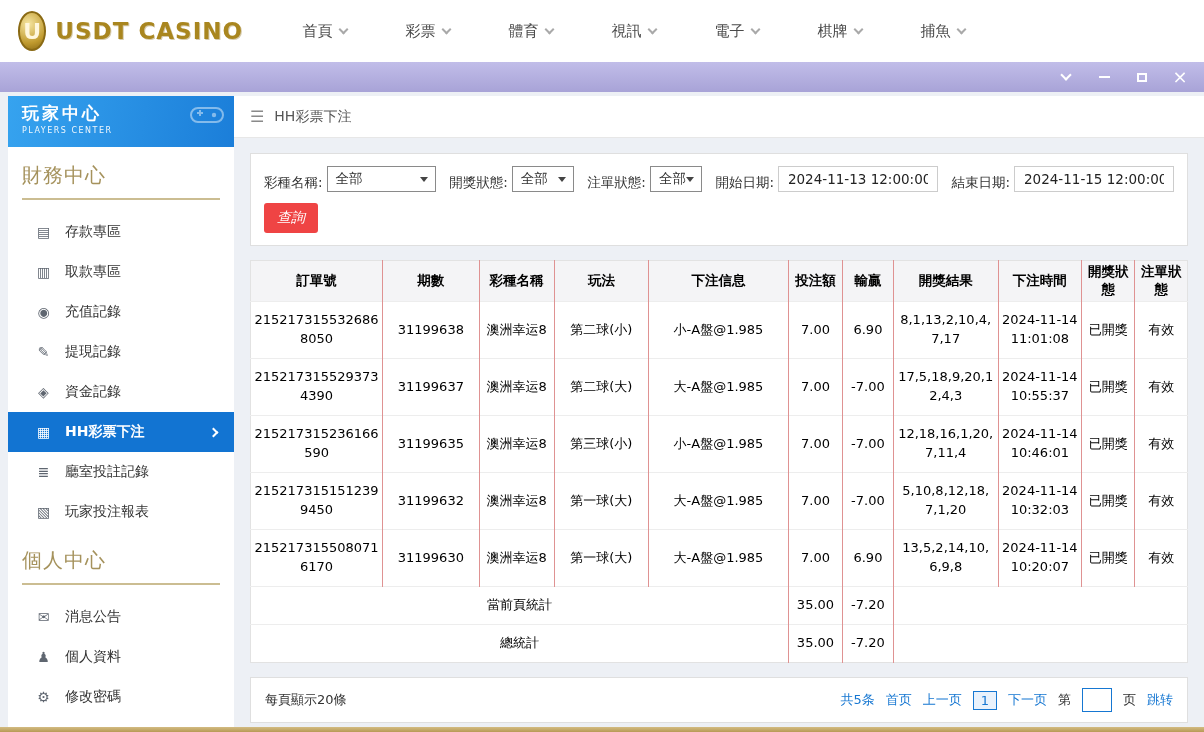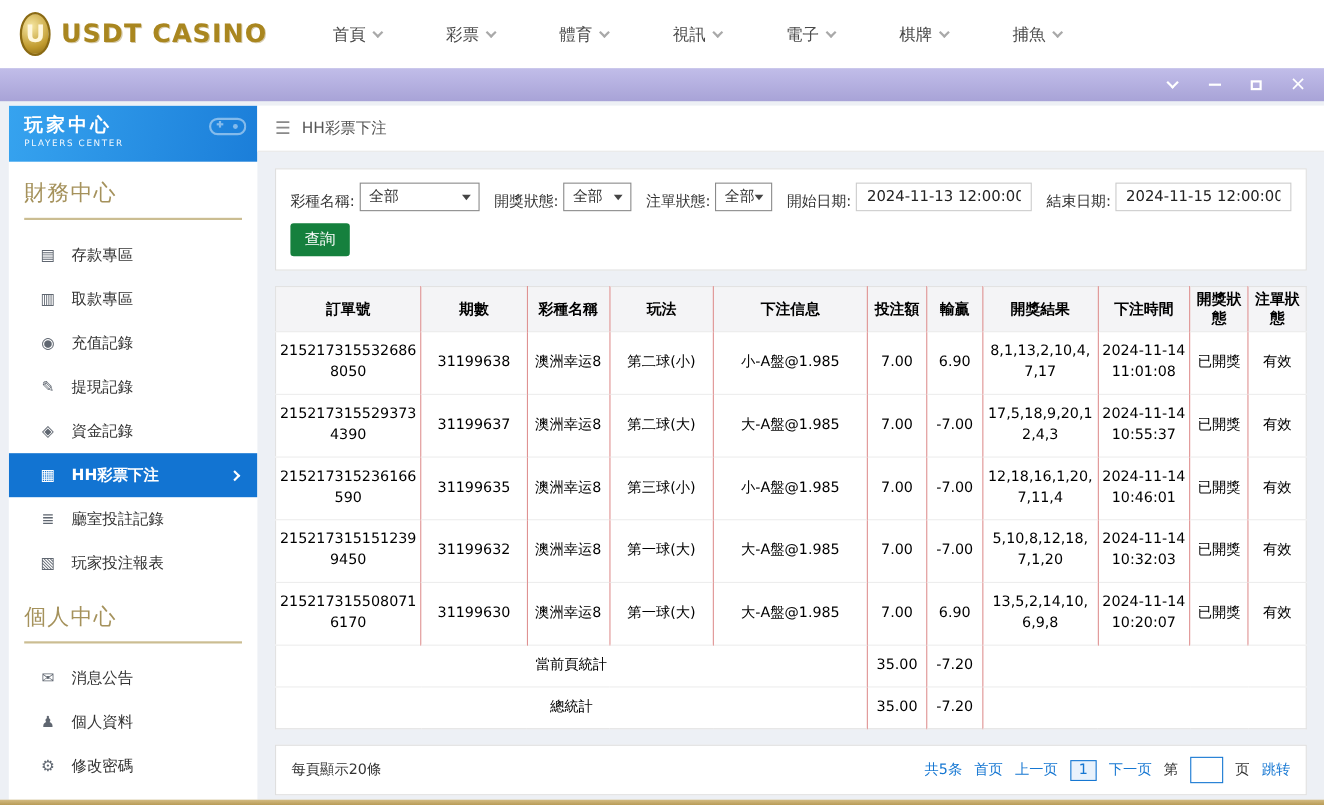--- a/index.html
+++ b/index.html
@@ -63,22 +63,22 @@
   .filter-row { display:flex; align-items:flex-end; font-size:13.5px; color:#333; white-space:nowrap; }
   .flabel { margin-right:4px; }
   .fgap { width:14px; }
   .select { position:relative; border:1px solid #8a8a8a; background:#fff; height:26px;
     display:inline-flex; align-items:center; padding:0 26px 0 8px; font-size:13.5px; cursor:pointer; }
   .select::after { content:""; position:absolute; right:7px; top:10px; width:0; height:0;
     border-left:4px solid transparent; border-right:4px solid transparent; border-top:5px solid #444; }
   .sel-lottery { width:112px; } .sel-draw { width:62px; } .sel-order { width:52px; }
   .text-input { border:1px solid #cccccc; height:26px; width:160px; padding:0 9px; font-size:13.5px;
     color:#222; font-family:inherit; }
-  .search-btn { margin-top:11px; background:#15803d; color:#fff; border:none; border-radius:3px;
-    height:30px; padding:0 13px; font-size:14px; cursor:pointer; font-family:inherit; }
+  .search-btn { margin-top:11px; background:#ef4444; color:#fff; border:none; border-radius:3px;
+    height:30px; padding:0 13px; font-size:14px; cursor:pointer; font-family:inherit;font-style:italic; }
 
   .bet-table { width:100%; border-collapse:collapse; background:#fff; table-layout:fixed;
     font-size:13px; color:#000000; margin-top:14px; border:1px solid #e2e2e2; }
   .bet-table th { background:#f4f4f6; font-weight:bold; height:40px; padding:2px;
     border-left:1px solid #df9292; font-size:13.5px; }
   .bet-table td { text-align:center; padding:6px 3px; border-left:1px solid #df9292;
     border-top:1px solid #ededed; word-break:break-all; line-height:1.45; }
   .bet-table th:first-child, .bet-table td:first-child { border-left:none; }
   .bet-table tbody tr.data-row td { height:57px; }
   .bet-table tr.summary td { height:38px; }

